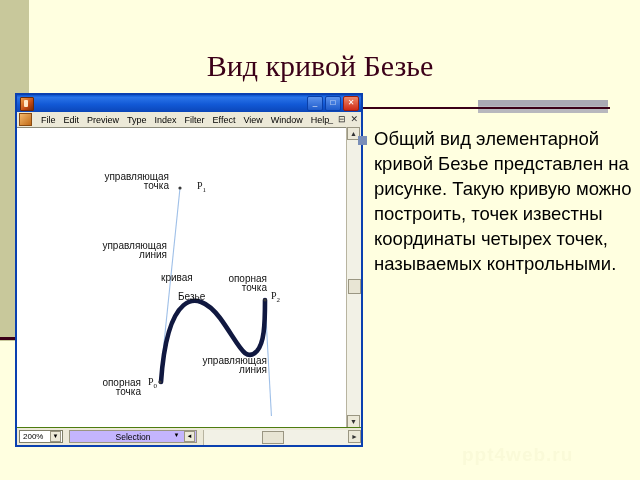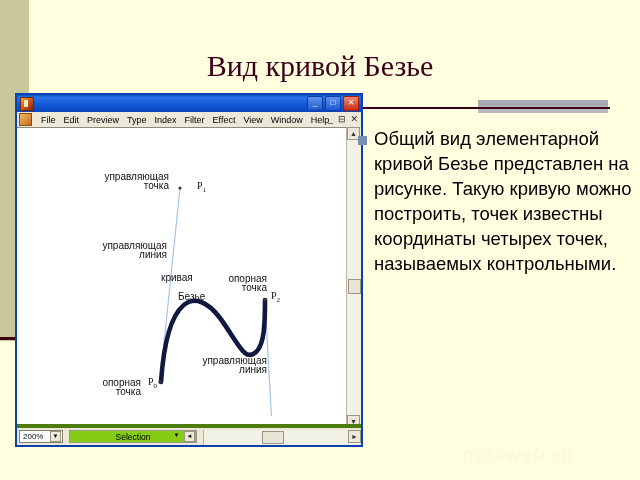--- a/index.html
+++ b/index.html
@@ -120,35 +120,35 @@
   #vscroll .sb-arrow.top{position:absolute;top:0;left:0;}
   #vscroll .sb-arrow.bot{position:absolute;bottom:0;left:0;}
   #vthumb{
     position:absolute;left:1px;top:152px;width:11px;height:13px;
     background:#E8E5D4;border:1px solid #9A9682;
   }
 
   
   #statusbar{
     position:absolute;left:0;right:0;bottom:0;height:17px;
-    background:#ECE9D8;border-top:4px solid #4d7c0f;
+    background:#ECE9D8;border-top:1px solid #4d7c0f;
     display:flex;align-items:center;font-size:8.5px;color:#000;
   }
   #zoom-combo{
     width:44px;height:13px;margin-left:2px;background:#FFFFFF;
     border:1px solid #7F7F6A;display:flex;align-items:center;
     justify-content:space-between;padding:0 1px;box-sizing:border-box;
   }
   #zoom-combo span{font-size:8px;color:#000;padding-left:2px;}
   .combo-arrow{
     width:11px;height:11px;background:#ECE9D8;border:1px solid #9A9682;
     box-sizing:border-box;font-size:6px;line-height:9px;text-align:center;
   }
   #tool-combo{
-    width:128px;height:13px;margin-left:6px;background:#84cc16;
+    width:128px;height:13px;margin-left:6px;background:#c4b5fd;
     border:1px solid #9A9682;display:flex;align-items:center;
     justify-content:center;position:relative;box-sizing:border-box;
   }
   #tool-combo span{font-size:8.5px;}
   #tool-combo .combo-arrow{position:absolute;right:14px;top:0;border:none;background:transparent;}
   #tool-combo .combo-sep{position:absolute;right:1px;top:0;width:11px;height:11px;background:#ECE9D8;border:1px solid #9A9682;box-sizing:border-box;font-size:6px;line-height:9px;text-align:center;}
   #hscroll{
     position:absolute;right:0;bottom:0;height:15px;left:186px;
     background:#F2F1E6;border-left:1px solid #B8B4A0;
   }

